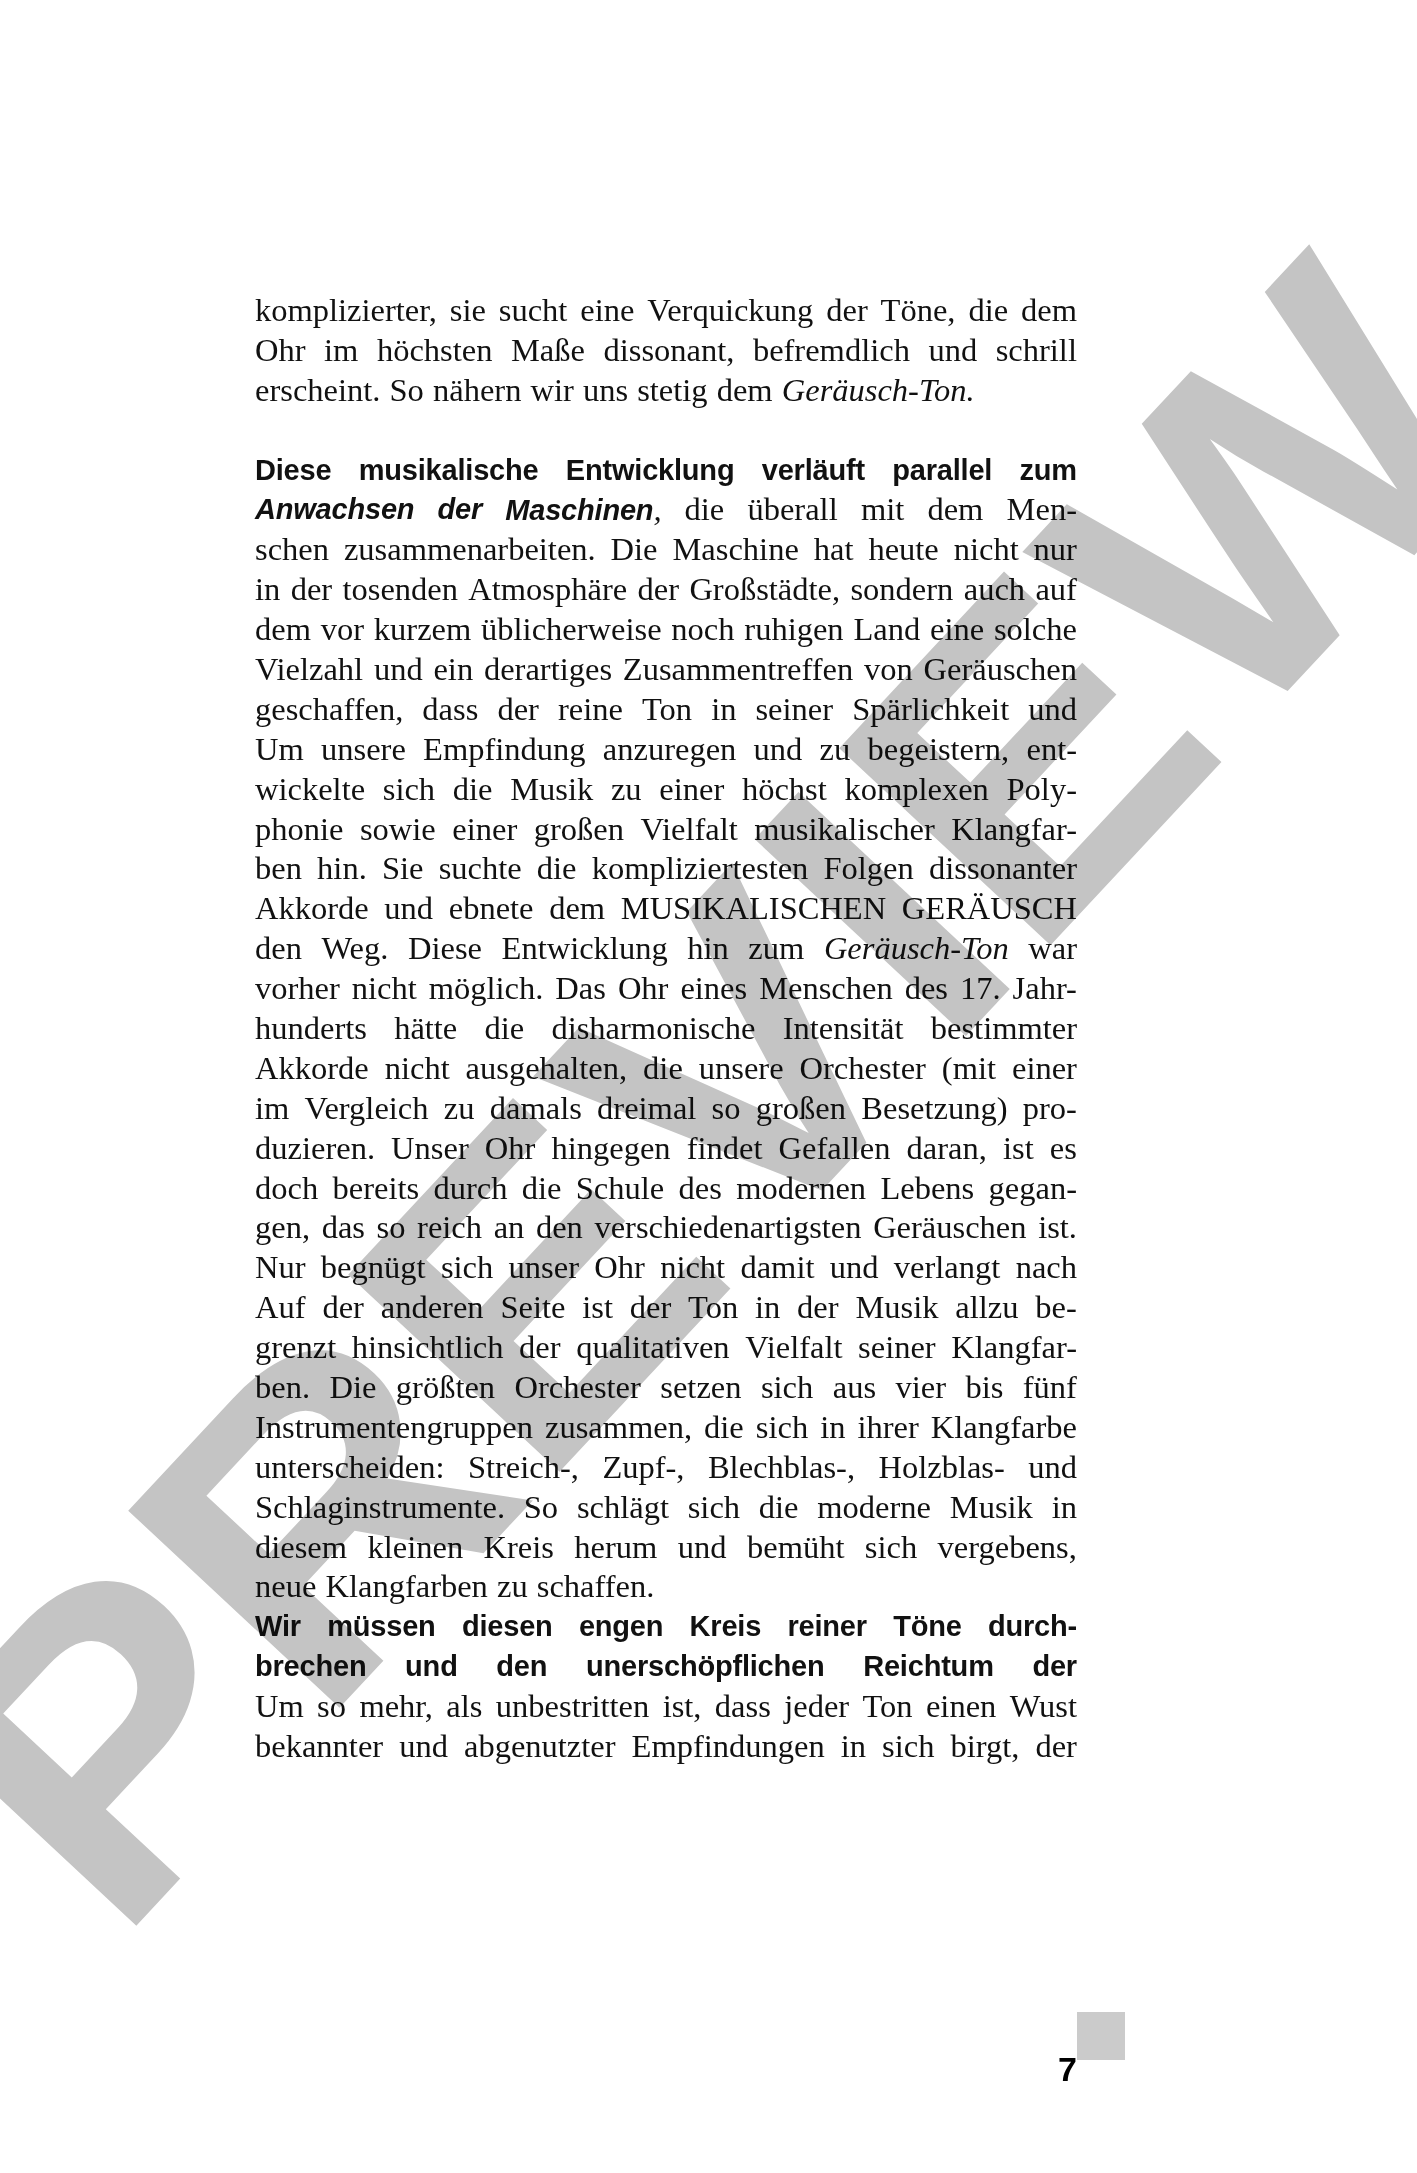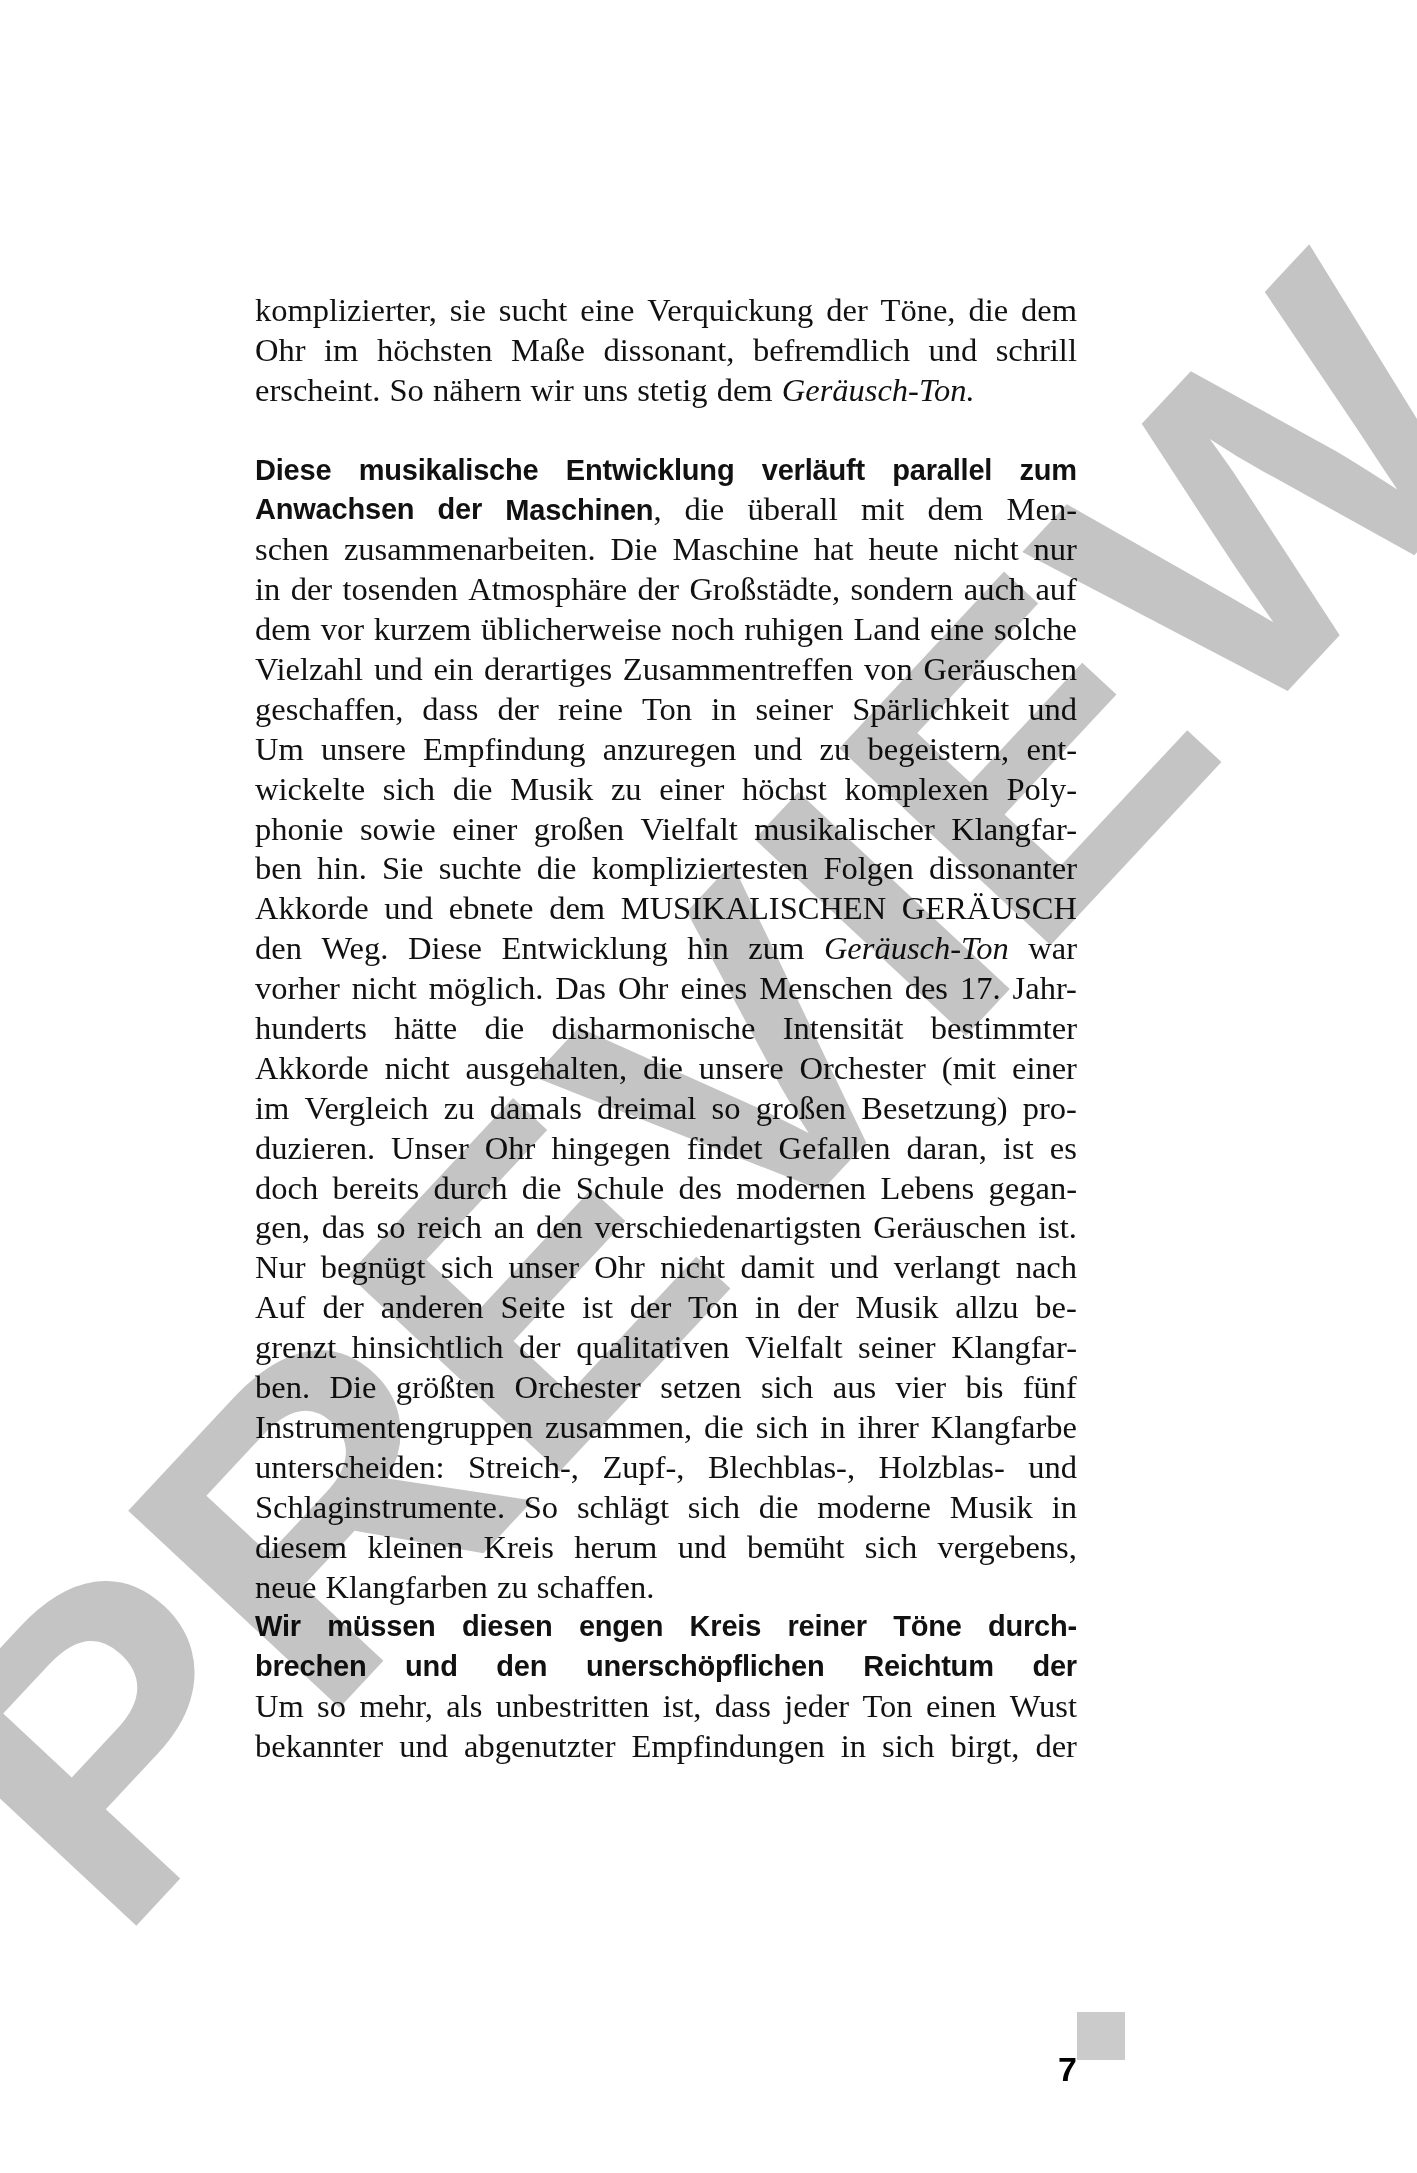--- a/index.html
+++ b/index.html
@@ -7,26 +7,26 @@
   .page { position: absolute; left: 0; top: 0; width: 1417px; height: 2173px; background: #fff; }
   .watermark { position: absolute; left: 0; top: 0; width: 1417px; height: 2173px; z-index: 1; pointer-events: none; }
   .column {
     position: absolute; left: 255px; top: 291px; width: 822px; z-index: 2;
     mix-blend-mode: multiply;
     color: #111;
     font-family: "Liberation Serif", "DejaVu Serif", serif;
     font-size: 32.5px; line-height: 39.9px;
   }
   .line { height: 39.9px; white-space: nowrap; display: flex; justify-content: space-between; }
-  .line.last { justify-content: flex-start; }
+  .line.last { justify-content: flex-start; align-items: flex-end; }
   .line.last .w { margin-right: 0.28em; }
   .blank { height: 39.9px; }
   .bold { font-family: "Liberation Sans", "DejaVu Sans", sans-serif; font-weight: bold; font-size: 29px; letter-spacing: -0.2px; }
   .ital { font-style: italic; }
-  .mixed .bold { font-size: 29px; }
+  .mixed .bold { font-size: 29px; font-style: italic; }
   .pagenum { position: absolute; left: 1058px; top: 2050px; z-index: 2; font-family: "Liberation Sans", "DejaVu Sans", sans-serif; font-weight: bold; font-size: 34px; color: #000; }
   .tab-square { position: absolute; left: 1077px; top: 2012px; width: 48px; height: 48px; background: #cbcbcb; z-index: 1; }
 </style>
 </head>
 <body>
 
 <div class="page">
   <svg class="watermark" width="1417" height="2173" viewBox="0 0 1417 2173">
     <text id="wm-text" x="0" y="0" fill="#c4c4c4" font-family="Liberation Sans, DejaVu Sans, sans-serif" font-weight="bold" font-size="420" text-anchor="middle" dominant-baseline="central" textLength="2060" lengthAdjust="spacingAndGlyphs" transform="translate(712 1095) rotate(-47)">PREVIEW</text>
   </svg>

